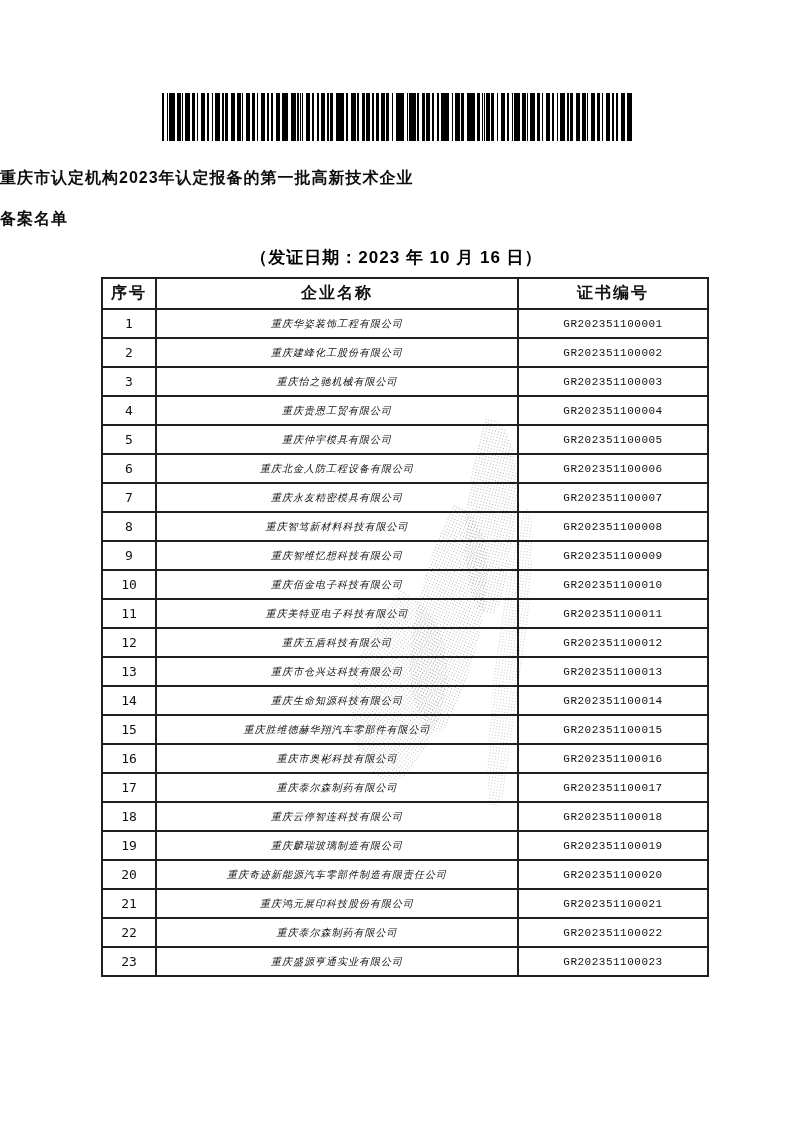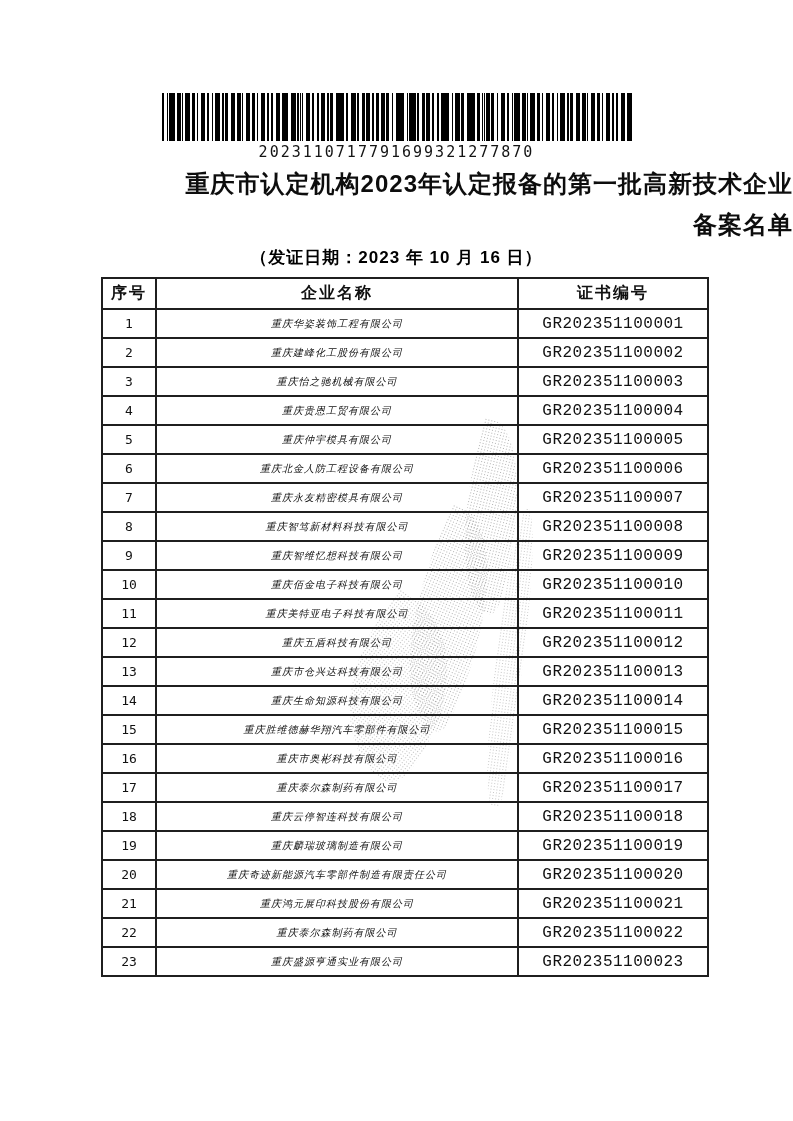--- a/index.html
+++ b/index.html
@@ -23,22 +23,22 @@
       repeating-linear-gradient(90deg,#000 0 1px, transparent 1px 7px, #000 7px 10px, transparent 10px 17px, #000 17px 19px, transparent 19px 23px);
   }
   .barcode-number {
     margin-top:2px;
     font-family:"DejaVu Sans Mono", monospace;
     font-size:15px; letter-spacing:2px; color:#141414;
   }
 
   
   .title {
-    position:absolute; left:0; right:0; text-align:right;
-    font-size:24px; font-weight:700; letter-spacing:1px; color:#0d0d0d;
+    position:absolute; left:0; right:16px; text-align:left;
+    font-size:16px; font-weight:700; letter-spacing:1px; color:#0d0d0d;
   }
   .title-line1 { top:168px; }
   .title-line2 { top:209px; }
   .date-line {
     position:absolute; top:246px; left:0; right:0; text-align:center;
     font-size:17px; font-weight:700; letter-spacing:1px; color:#000000;
   }
 
   
   .table-zone { position:absolute; top:277px; left:101px; width:576px; }
@@ -53,21 +53,21 @@
     text-align:center; vertical-align:middle;
     background:transparent;
   }
   table.roster th { height:29px; font-size:16px; font-weight:700; letter-spacing:2px; }
   table.roster td { height:27px; }
   .col-no   { width:44px; }
   .col-name { width:352px;margin-top:8px; }
   .col-cert { width:180px; }
   td.c-no   { font-size:13px; font-family:"DejaVu Sans Mono", monospace; }
   td.c-name { font-size:10px; letter-spacing:1px; font-weight:500;font-style:italic; }
-  td.c-cert { font-size:16px; font-family:"Liberation Mono", monospace; letter-spacing:0.5px;margin-top:43px; }
+  td.c-cert { font-size:11px; font-family:"Liberation Mono", monospace; letter-spacing:0.5px;margin-top:43px; }
 
   
   .watermark { position:absolute; z-index:0; top:0; left:0; width:576px; height:740px; pointer-events:none; }
   .wm-leaf {
     position:absolute;
     background-image:radial-gradient(#4a4a4a 0.8px, transparent 1px);
     background-size:3px 3px;
     opacity:0.42;
   }
   .wm-a { left:360px; top:145px; width:60px;  height:190px; border-radius:0 100% 15% 100%; transform:rotate(14deg); }
@@ -75,21 +75,20 @@
   .wm-c { left:240px; top:330px; width:115px; height:165px; border-radius:0 100% 20% 100%; transform:rotate(36deg); opacity:0.36; }
   .wm-d { left:395px; top:230px; width:28px;  height:300px; border-radius:60% 100% 30% 100%; transform:rotate(8deg); opacity:0.3; }
 </style>
 </head>
 <body>
 
 <div class="page">
 
   <div class="barcode-wrap">
     <div class="barcode"></div>
-    <div class="barcode-number">2023110717791699321277870</div>
   </div>
 
   <div class="title title-line1">重庆市认定机构2023年认定报备的第一批高新技术企业</div>
   <div class="title title-line2">备案名单</div>
   <div class="date-line">（发证日期：2023 年 10 月 16 日）</div>
 
   <div class="table-zone">
     <div class="watermark">
       <div class="wm-leaf wm-a"></div>
       <div class="wm-leaf wm-b"></div>

